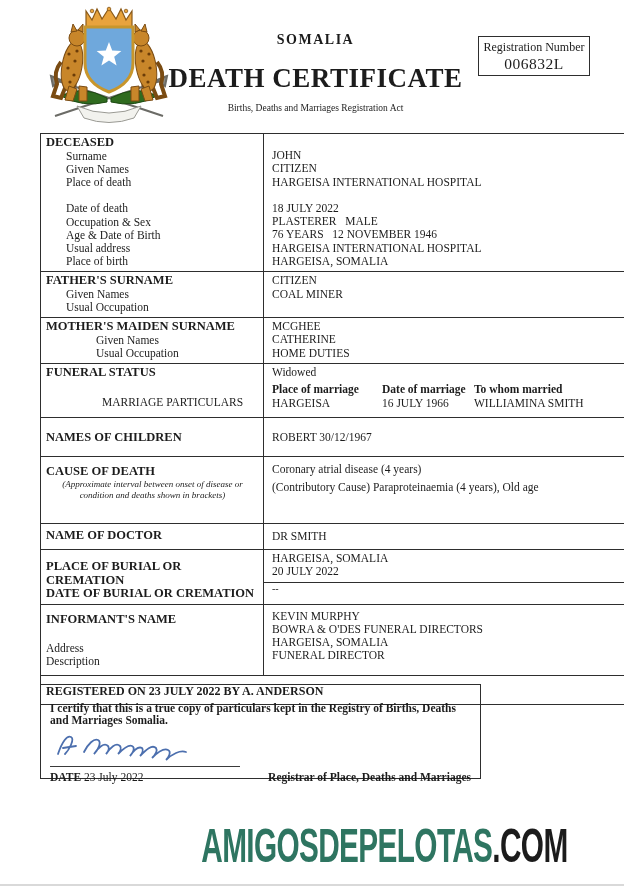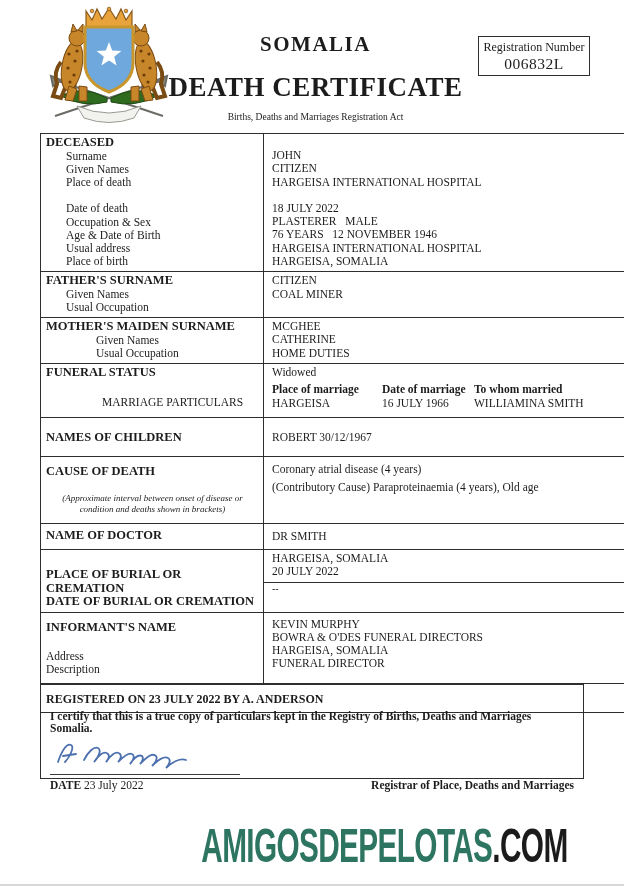--- a/index.html
+++ b/index.html
@@ -3,21 +3,21 @@
 <meta charset="utf-8">
 <style>
   html,body{margin:0;padding:0;}
   body{
     width:624px;height:888px;background:#ffffff;position:relative;overflow:hidden;
     font-family:"Liberation Serif", serif;color:#1c1c1c;
   }
   
   .emblem{position:absolute;left:38px;top:6px;width:142px;height:122px;}
   .head-titles{position:absolute;left:168px;top:32px;width:295px;text-align:center;}
-  .country{font-size:21px;font-weight:bold;letter-spacing:1.5px;}
+  .country{font-size:14px;font-weight:bold;letter-spacing:1.5px;}
   .cert-title{font-size:27px;font-weight:bold;letter-spacing:.5px;margin-top:15px;}
   .act{font-size:9.5px;margin-top:9px;}
   .regbox{
     position:absolute;left:478px;top:36px;width:112px;border:1.5px solid #2e2e2e;
     text-align:center;padding:3px 2px 2px 2px;box-sizing:border-box;
   }
   .regbox .rlbl{font-size:12px;}
   .regbox .rnum{font-size:15.5px;letter-spacing:.5px;}
   
   .dtable{
@@ -40,34 +40,34 @@
   .mh-cause .cl,.mh-cause .cr{min-height:66px;}
   .mh-doctor .cl,.mh-doctor .cr{min-height:25px;}
   .mh-burial .cl{min-height:39px;}
   .mh-informant .cl,.mh-informant .cr{min-height:70px;}
   .marriage-label{font-size:11.5px;margin-top:16px;padding-left:56px;}
   .mcols{display:flex;margin-top:4px;}
   .mcol1{width:110px;}.mcol2{width:92px;}.mcol3{flex:1;}
   .mhead{font-weight:bold;font-size:11.5px;line-height:13.5px;}
   .cause-note{
     font-style:italic;font-size:9px;line-height:11px;text-align:center;
-    margin-top:14px;padding:0 4px;white-space:normal;
+    padding:0 4px;white-space:normal;
   }
   .cause-gap{height:5px;}
   .burial-r{padding:0;display:flex;flex-direction:column;}
   .burial-top{padding:2px 4px 3px 8px;}
   .burial-bottom{border-top:1px solid #2e2e2e;padding:0 4px 1px 8px;}
   .burial-bottom .line{min-height:11px;line-height:11px;font-size:10px;}
   .informant-gap{height:16px;}
   .reg-row{border-top:1px solid #2e2e2e;padding:5px 4px 5px 5px;}
   .reg-text{font-weight:bold;font-size:12px;}
   
   .certbox{
-    position:absolute;left:40px;top:684px;width:544px;height:95px;border:1.5px solid #2e2e2e;
-    box-sizing:border-box;padding:12px 9px;
+    position:absolute;left:40px;top:684px;width:441px;height:95px;border:1.5px solid #2e2e2e;
+    box-sizing:border-box;padding:4px 9px;
   }
   .statement{font-weight:bold;font-size:11.5px;margin-top:13px;}
   .sigwrap{margin-top:2px;width:190px;border-bottom:1.5px solid #3a3a3a;}
   .cert-footer{display:flex;justify-content:space-between;margin-top:4px;font-size:11.5px;}
   .datelbl{font-weight:bold;}
   .registrar{font-weight:bold;}
   
   .brand{
     position:absolute;right:-56px;top:818px;
     font-family:"Liberation Sans", sans-serif;font-weight:bold;font-size:48px;
@@ -258,21 +258,21 @@
     <div class="cl">
       <div class="sect" style="margin-top:3px;">NAME OF DOCTOR</div>
     </div>
     <div class="cr">
       <div class="line" style="margin-top:4px;">DR SMITH</div>
     </div>
   </div>
 
   <div class="row mh-burial">
     <div class="cl">
-      <div class="sect" style="margin-top:16px;">PLACE OF BURIAL OR CREMATION</div>
+      <div class="sect" style="margin-top:8px;">PLACE OF BURIAL OR CREMATION</div>
       <div class="sect">DATE OF BURIAL OR CREMATION</div>
     </div>
     <div class="cr burial-r">
       <div class="burial-top">
         <div class="line">HARGEISA, SOMALIA</div>
         <div class="line">20 JULY 2022</div>
       </div>
       <div class="burial-bottom">
         <div class="line">--</div>
       </div>

